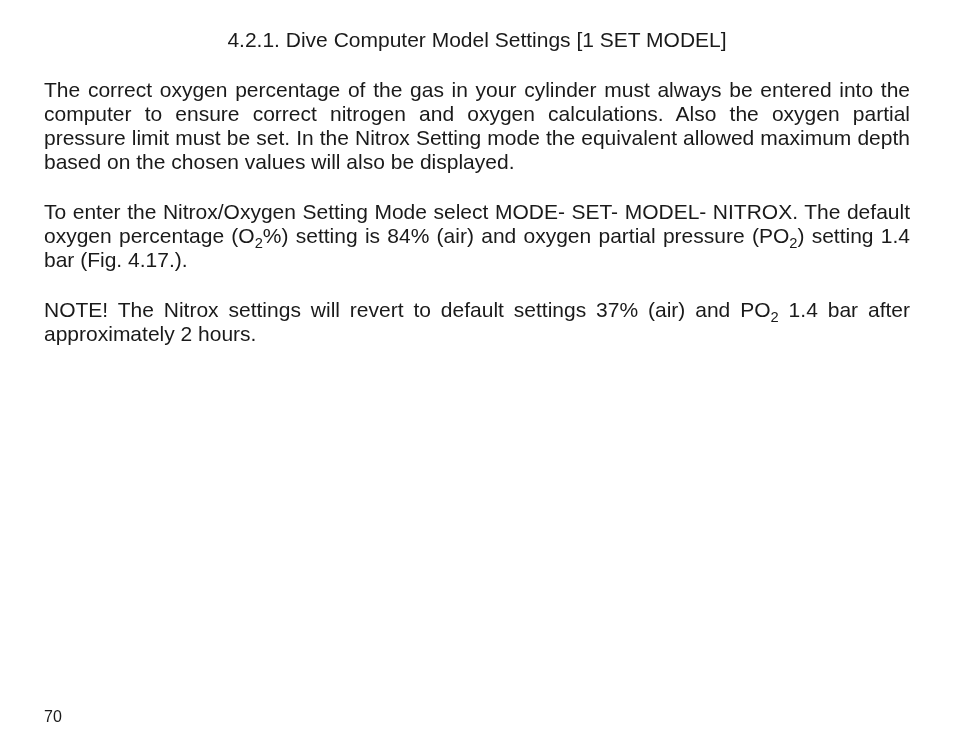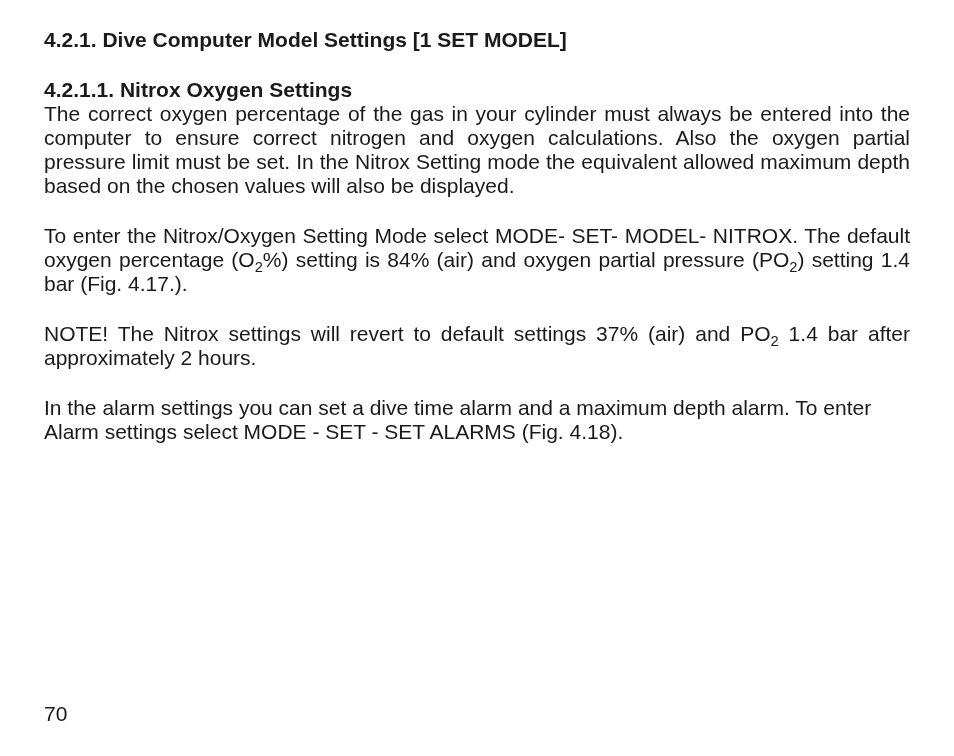--- a/index.html
+++ b/index.html
@@ -11,58 +11,57 @@
       width: 954px;
       height: 756px;
       background: #ffffff;
       font-family: Arial, Helvetica, sans-serif;
       font-size: 21px;
       color: #1a1a1a;
       padding: 28px 44px 20px 44px;
       position: relative;
     }
     .heading {
-      font-weight: bold;
+      font-weight: normal;
       margin-bottom: 0;
+      text-align: center;
     }
     .section {
       margin-bottom: 26px;
     }
     .justified {
       text-align: justify;
     }
     sub {
       font-size: 0.7em;
       vertical-align: sub;
       line-height: 0;
     }
     .page-number {
       position: absolute;
       bottom: 30px;
       left: 44px;
-      font-size: 21px;
+      font-size: 16px;
     }
   </style>
 </head>
 <body>
 
 <div class="section">
   <div class="heading">4.2.1. Dive Computer Model Settings [1 SET MODEL]</div>
 </div>
 
 <div class="section">
-  <div class="heading">4.2.1.1. Nitrox Oxygen Settings</div>
   <div class="justified">The correct oxygen percentage of the gas in your cylinder must always be entered into the computer to ensure correct nitrogen and oxygen calculations. Also the oxygen partial pressure limit must be set. In the Nitrox Setting mode the equivalent allowed maximum depth based on the chosen values will also be displayed.</div>
 </div>
 
 <div class="section justified">
   <span>To enter the Nitrox/Oxygen Setting Mode select MODE- SET- MODEL- NITROX. The default oxygen percentage (O</span><sub>2</sub><span>%) setting is 84% (air) and oxygen partial pressure (PO</span><sub>2</sub><span>) setting 1.4 bar (Fig. 4.17.).</span>
 </div>
 
 <div class="section justified">
   <span>NOTE! The Nitrox settings will revert to default settings 37% (air) and PO</span><sub>2</sub><span> 1.4 bar after approximately 2 hours.</span>
 </div>
 
 <div class="section">
-  <div>In the alarm settings you can set a dive time alarm and a maximum depth alarm. To enter Alarm settings select MODE - SET - SET ALARMS (Fig. 4.18).</div>
 </div>
 
 <div class="page-number">70</div>
 
 </body></html>

